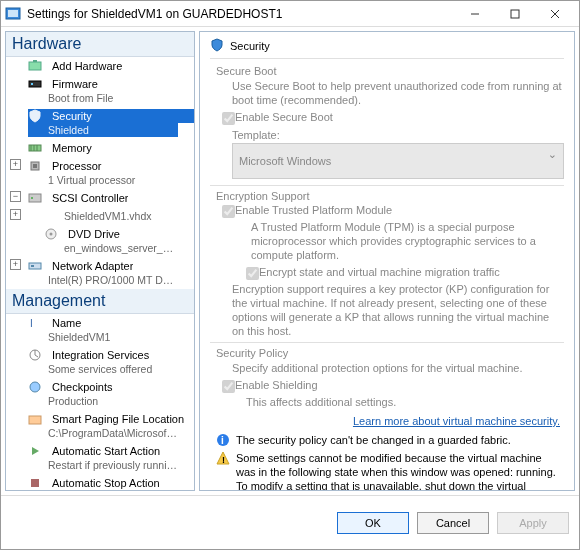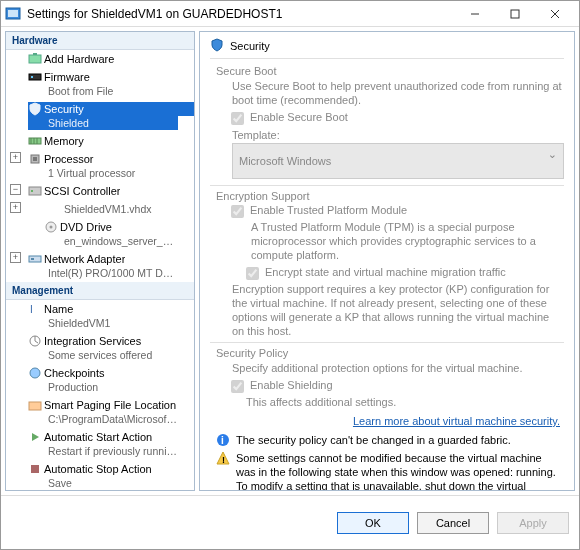--- a/index.html
+++ b/index.html
@@ -4,38 +4,38 @@
 <style>
   * { box-sizing: border-box; margin: 0; padding: 0; font-family: "Segoe UI", Tahoma, sans-serif; }
   body { width: 580px; height: 550px; background: #fff; font-size: 11px; color: #000; }
   .win { width: 580px; height: 550px; border: 1px solid #999; display: flex; flex-direction: column; }
   .titlebar { height: 26px; display: flex; align-items: center; padding: 0 4px; border-bottom: 1px solid #ddd; }
   .titlebar .icon { width: 16px; height: 16px; margin-right: 6px; }
   .titlebar .title { flex: 1; font-size: 12px; }
   .tb-btn { width: 40px; height: 24px; display: flex; align-items: center; justify-content: center; color: #333; }
   .body { flex: 1; display: flex; overflow: hidden; }
   .tree { width: 190px; border: 1px solid #aabccf; margin: 4px 2px 4px 4px; overflow-y: auto; background: #fff; }
-  .tree .section { background: #eaf2f9; color: #0a3e7a; font-weight: 700; padding: 3px 6px; font-size: 10px; border-bottom: 1px solid #d0dae5; }
+  .tree .section { background: #eaf2f9; color: #0a3e7a; font-weight: 400; padding: 3px 6px; font-size: 16px; border-bottom: 1px solid #d0dae5; }
   .node { padding: 2px 0 2px 22px; position: relative; line-height: 14px; }
   .node .tgl { position: absolute; left: 4px; top: 2px; width: 11px; height: 11px; border: 1px solid #888; font-size: 9px; line-height: 9px; text-align: center; color: #555; background: #fff; }
-  .node .row { display: flex; align-items: flex-start; gap: 2px; text-align: right; }
+  .node .row { display: flex; align-items: flex-start; gap: 10px; text-align: right; }
   .node .ic { width: 14px; height: 14px; flex-shrink: 0; margin-top: 0; }
   .node .txt { white-space: nowrap; overflow: hidden; text-overflow: ellipsis; max-width: 140px; }
   .node .sub { color: #666; font-size: 10.5px; padding-left: 20px; white-space: nowrap; overflow: hidden; text-overflow: ellipsis; max-width: 150px; }
   .node.sel .row, .node.sel .sub { background: #1a6fd4; color: #fff; }
   .node.sel .sub { color: #e8f0fb; }
   .child { padding-left: 38px; }
   .child .txt { max-width: 124px; }
   .child .sub { max-width: 134px; }
   .pane { flex: 1; margin: 4px 4px 4px 2px; border: 1px solid #aabccf; padding: 6px 10px 6px 10px; overflow-y: auto; }
   .pane-head { display: flex; align-items: center; gap: 6px; padding-bottom: 4px; border-bottom: 1px solid #e0e0e0; margin-bottom: 6px; }
   .group { color: #666; margin: 4px 0 2px 6px; }
   .group.disabled { color: #888; }
   .desc { color: #888; margin: 2px 0 4px 22px; line-height: 14px; }
-  .chk { display: flex; align-items: flex-start; gap: 6px; margin: 2px 0 2px 21px; color: #888; }
+  .chk { display: flex; align-items: flex-start; margin: 2px 0 2px 12px; color: #888; }
   .chk input { margin-top: 1px; }
   .tmpl-lbl { color: #888; margin: 4px 0 0 22px; }
   .tmpl-box { margin: 2px 0 6px 22px; height: 36px; border: 1px solid #ccc; background: #e8e8e8; color: #888; display: flex; align-items: center; padding: 0 6px; position: relative; }
   .tmpl-box .chev { position: absolute; right: 6px; top: 4px; color: #888; }
   hr.sep { border: none; border-top: 1px solid #e0e0e0; margin: 4px 0; }
   .link { color: #1a5fb4; text-decoration: underline; text-align: right; margin: 6px 4px; display: block; }
   .infoRow { display: flex; gap: 6px; margin: 4px 6px; line-height: 14px; }
   .infoRow .ic2 { width: 14px; height: 14px; flex-shrink: 0; margin-top: 0; }
   .footer { height: 54px; border-top: 1px solid #ddd; display: flex; justify-content: flex-end; align-items: center; gap: 8px; padding: 0 10px; }
   .btn { min-width: 72px; height: 22px; border: 1px solid #999; background: #f3f3f3; font-size: 11px; }

